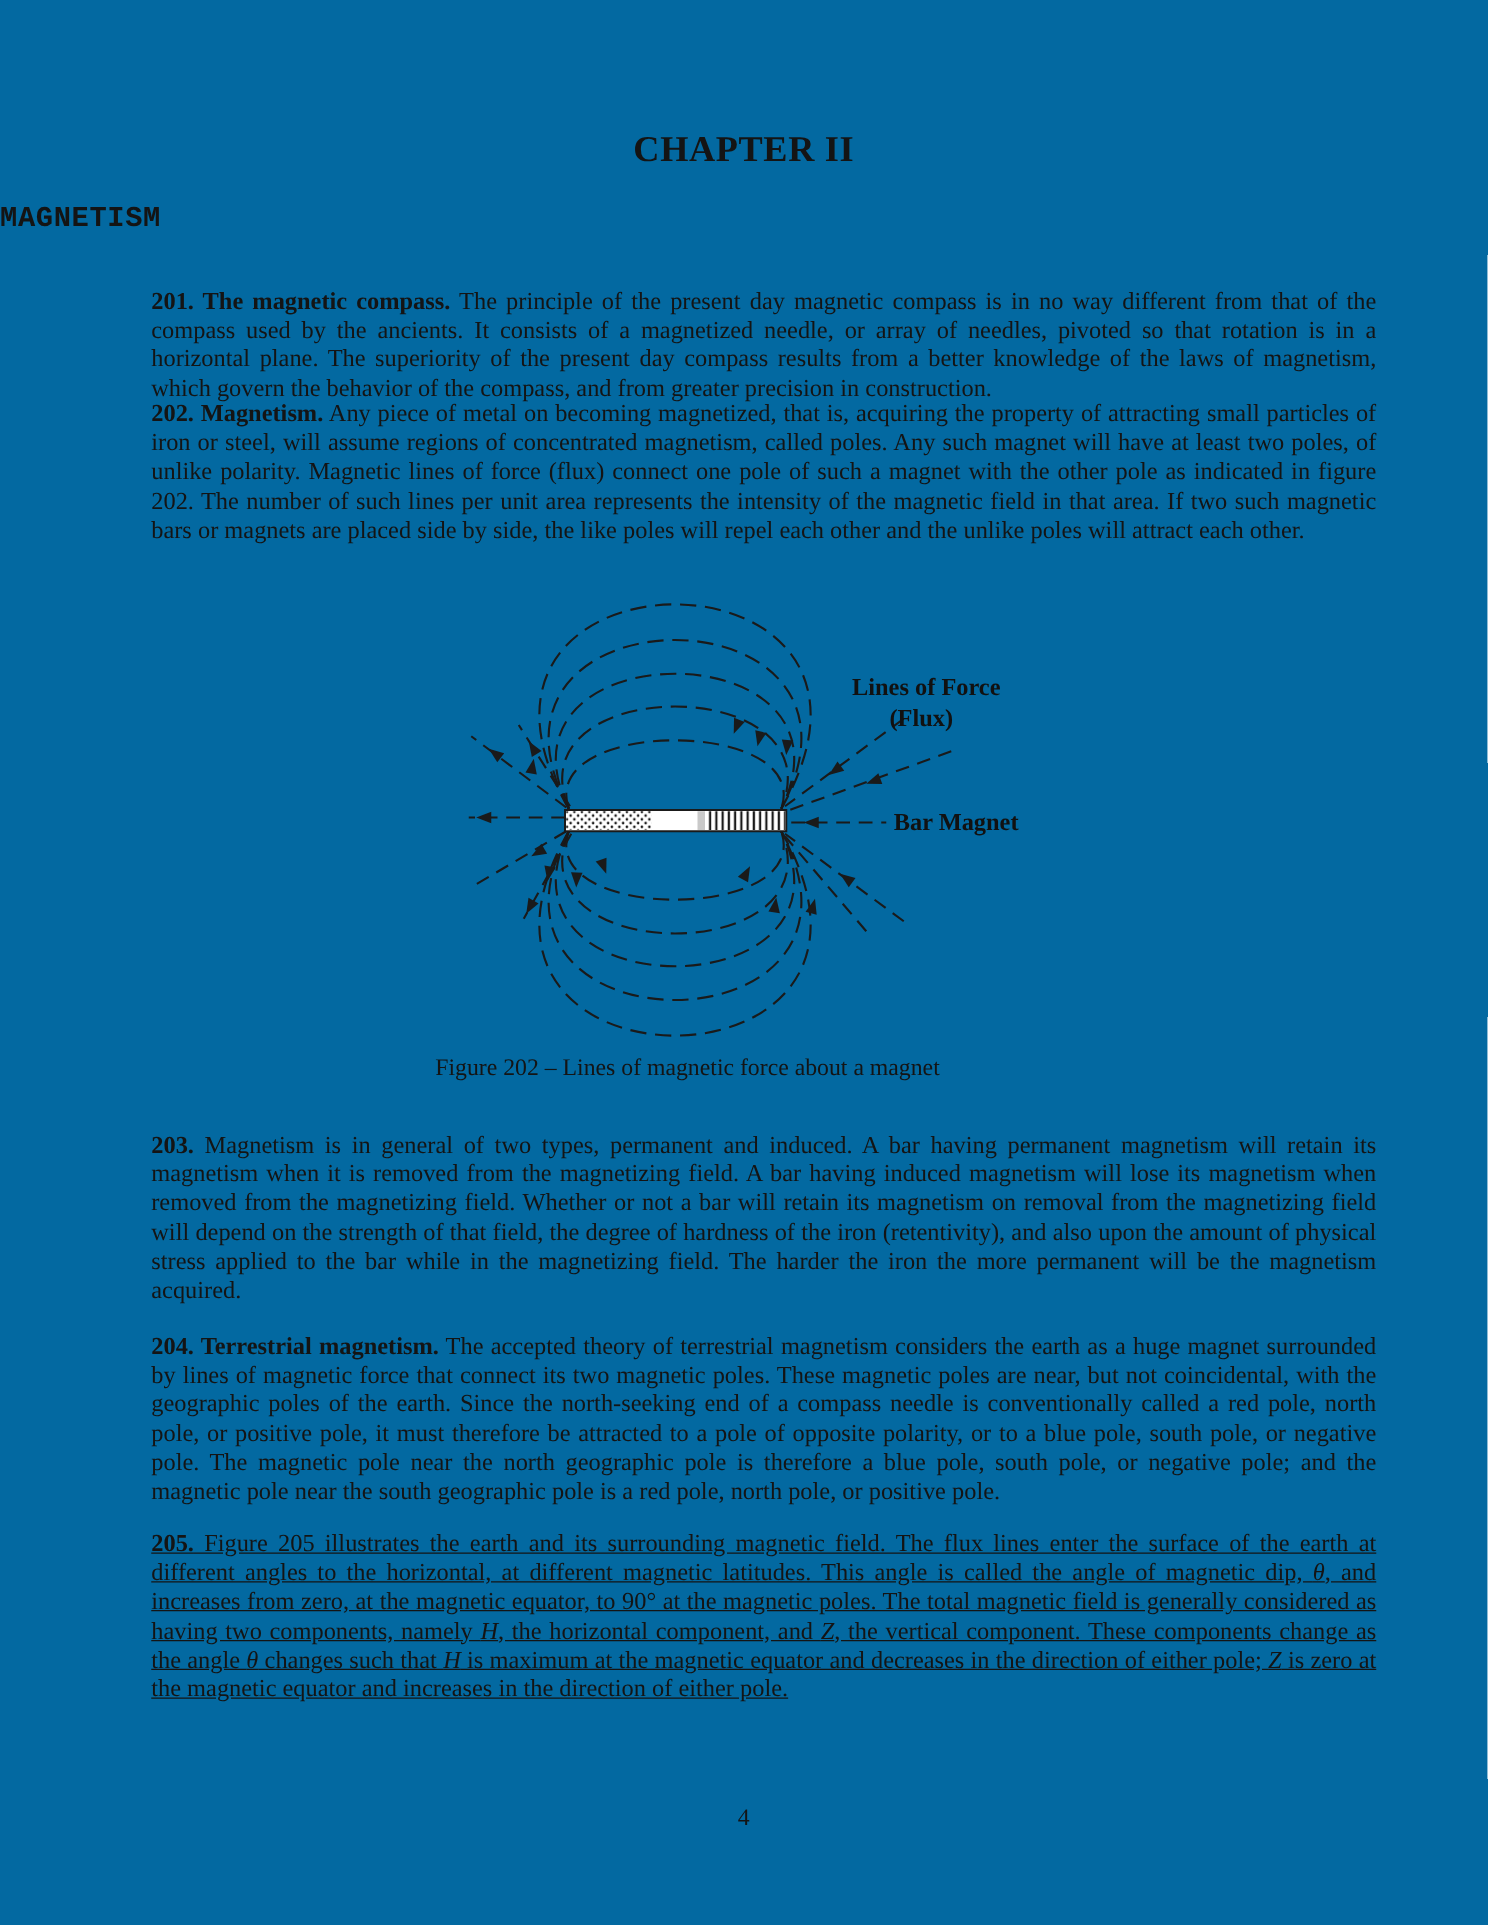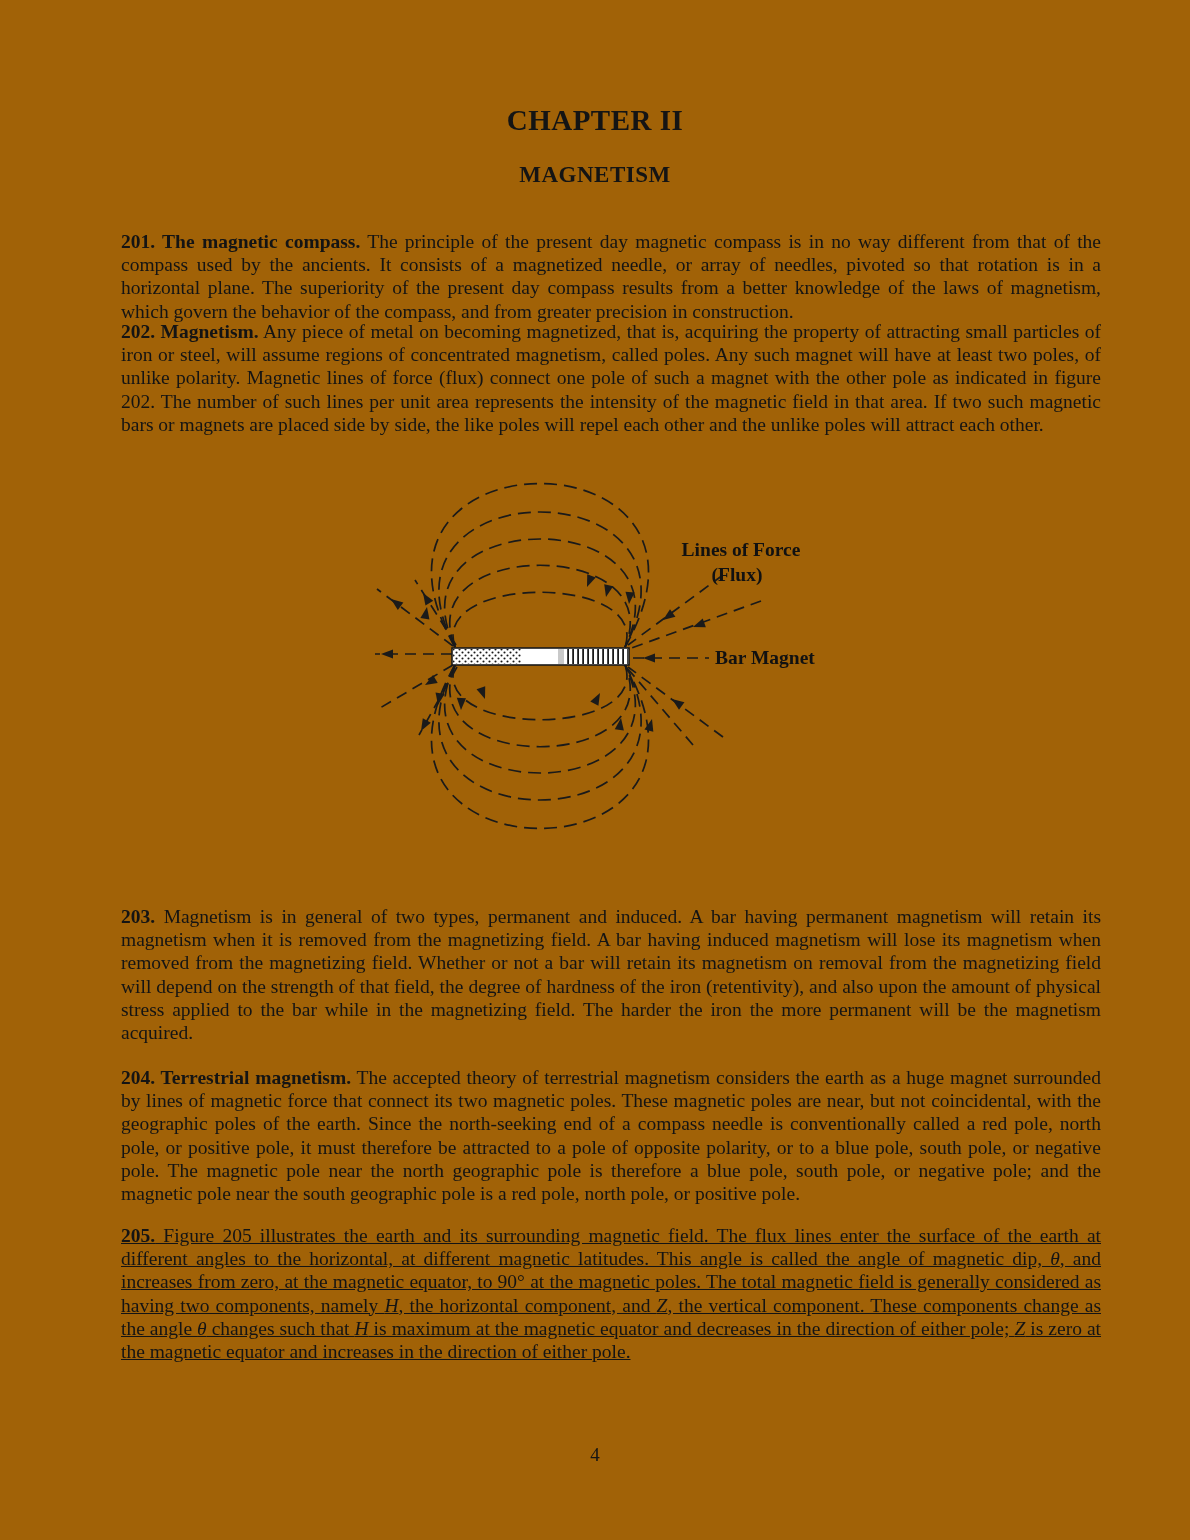--- a/index.html
+++ b/index.html
@@ -1,26 +1,26 @@
 <!DOCTYPE html>
 <html><head>
 <meta charset="utf-8">
 <style>
   html,body { margin:0; padding:0; background:#ffffff; }
   .page {
-    position:relative; width:1190px; height:1540px; background:#a16207;
+    position:relative; width:1190px; height:1540px; background:#0369a1;
     font-family:"Liberation Serif", serif; color:#141414; overflow:hidden;
   }
   .chapter-title {
     position:absolute; top:104px; left:0; width:100%; text-align:center;
     font-size:29px; font-weight:bold; letter-spacing:0.5px;
   }
   .section-title {
-    position:absolute; top:162px; left:0; width:100%; text-align:center;
-    font-size:23px; font-weight:bold; letter-spacing:0.5px;
+    position:absolute; top:162px; left:0; width:100%; 
+    font-size:23px; font-weight:bold; letter-spacing:0.5px;font-family:Liberation Mono, monospace;
   }
   .para {
     position:absolute; left:105px; width:980px; margin:16px;
     font-size:19.5px; line-height:23.2px; text-align:justify;
   }
   .para b { font-weight:bold; }
   .para .it { font-style:italic; }
   #p201 { top:214px; }
   #p202 { top:304px; }
   #p203 { top:889px; }
@@ -160,20 +160,21 @@
       <g transform="translate(272,181) rotate(180)">
           <path class="ah" d="M0,0 L-12,4.6 L-12,-4.6 Z"></path>
         </g>
 
       <text x="370" y="79" text-anchor="middle">Lines of Force</text>
       <text x="366" y="104" text-anchor="middle">(Flux)</text>
       <text x="344" y="187">Bar Magnet</text>
     </svg>
   </div>
 
+  <div class="fig-caption">Figure 202 – Lines of magnetic force about a magnet</div>
 
   <p class="para" id="p203"><b>203.</b><span> Magnetism is in general of two types, permanent and induced. A bar having permanent magnetism will retain its magnetism when it is removed from the magnetizing field. A bar having induced magnetism will lose its magnetism when removed from the magnetizing field. Whether or not a bar will retain its magnetism on removal from the magnetizing field will depend on the strength of that field, the degree of hardness of the iron (retentivity), and also upon the amount of physical stress applied to the bar while in the magnetizing field. The harder the iron the more permanent will be the magnetism acquired.</span></p>
 
   <p class="para" id="p204"><b>204. Terrestrial magnetism.</b><span> The accepted theory of terrestrial magnetism considers the earth as a huge magnet surrounded by lines of magnetic force that connect its two magnetic poles. These magnetic poles are near, but not coincidental, with the geographic poles of the earth. Since the north-seeking end of a compass needle is conventionally called a red pole, north pole, or positive pole, it must therefore be attracted to a pole of opposite polarity, or to a blue pole, south pole, or negative pole. The magnetic pole near the north geographic pole is therefore a blue pole, south pole, or negative pole; and the magnetic pole near the south geographic pole is a red pole, north pole, or positive pole.</span></p>
 
   <p class="para" id="p205"><b>205.</b><span><span> Figure 205 illustrates the earth and its surrounding magnetic field. The flux lines enter the surface of the earth at different angles to the horizontal, at different magnetic latitudes. This angle is called the angle of magnetic dip, </span><span class="it">θ</span><span>, and increases from zero, at the magnetic equator, to 90° at the magnetic poles. The total magnetic field is generally considered as having two components, namely </span><span class="it">H</span><span>, the horizontal component, and </span><span class="it">Z</span><span>, the vertical component. These components change as the angle </span><span class="it">θ</span><span> changes such that </span><span class="it">H</span><span> is maximum at the magnetic equator and decreases in the direction of either pole; </span><span class="it">Z</span><span> is zero at the magnetic equator and increases in the direction of either pole.</span></span></p>
 
   <div class="page-number">4</div>
 
 </div>

